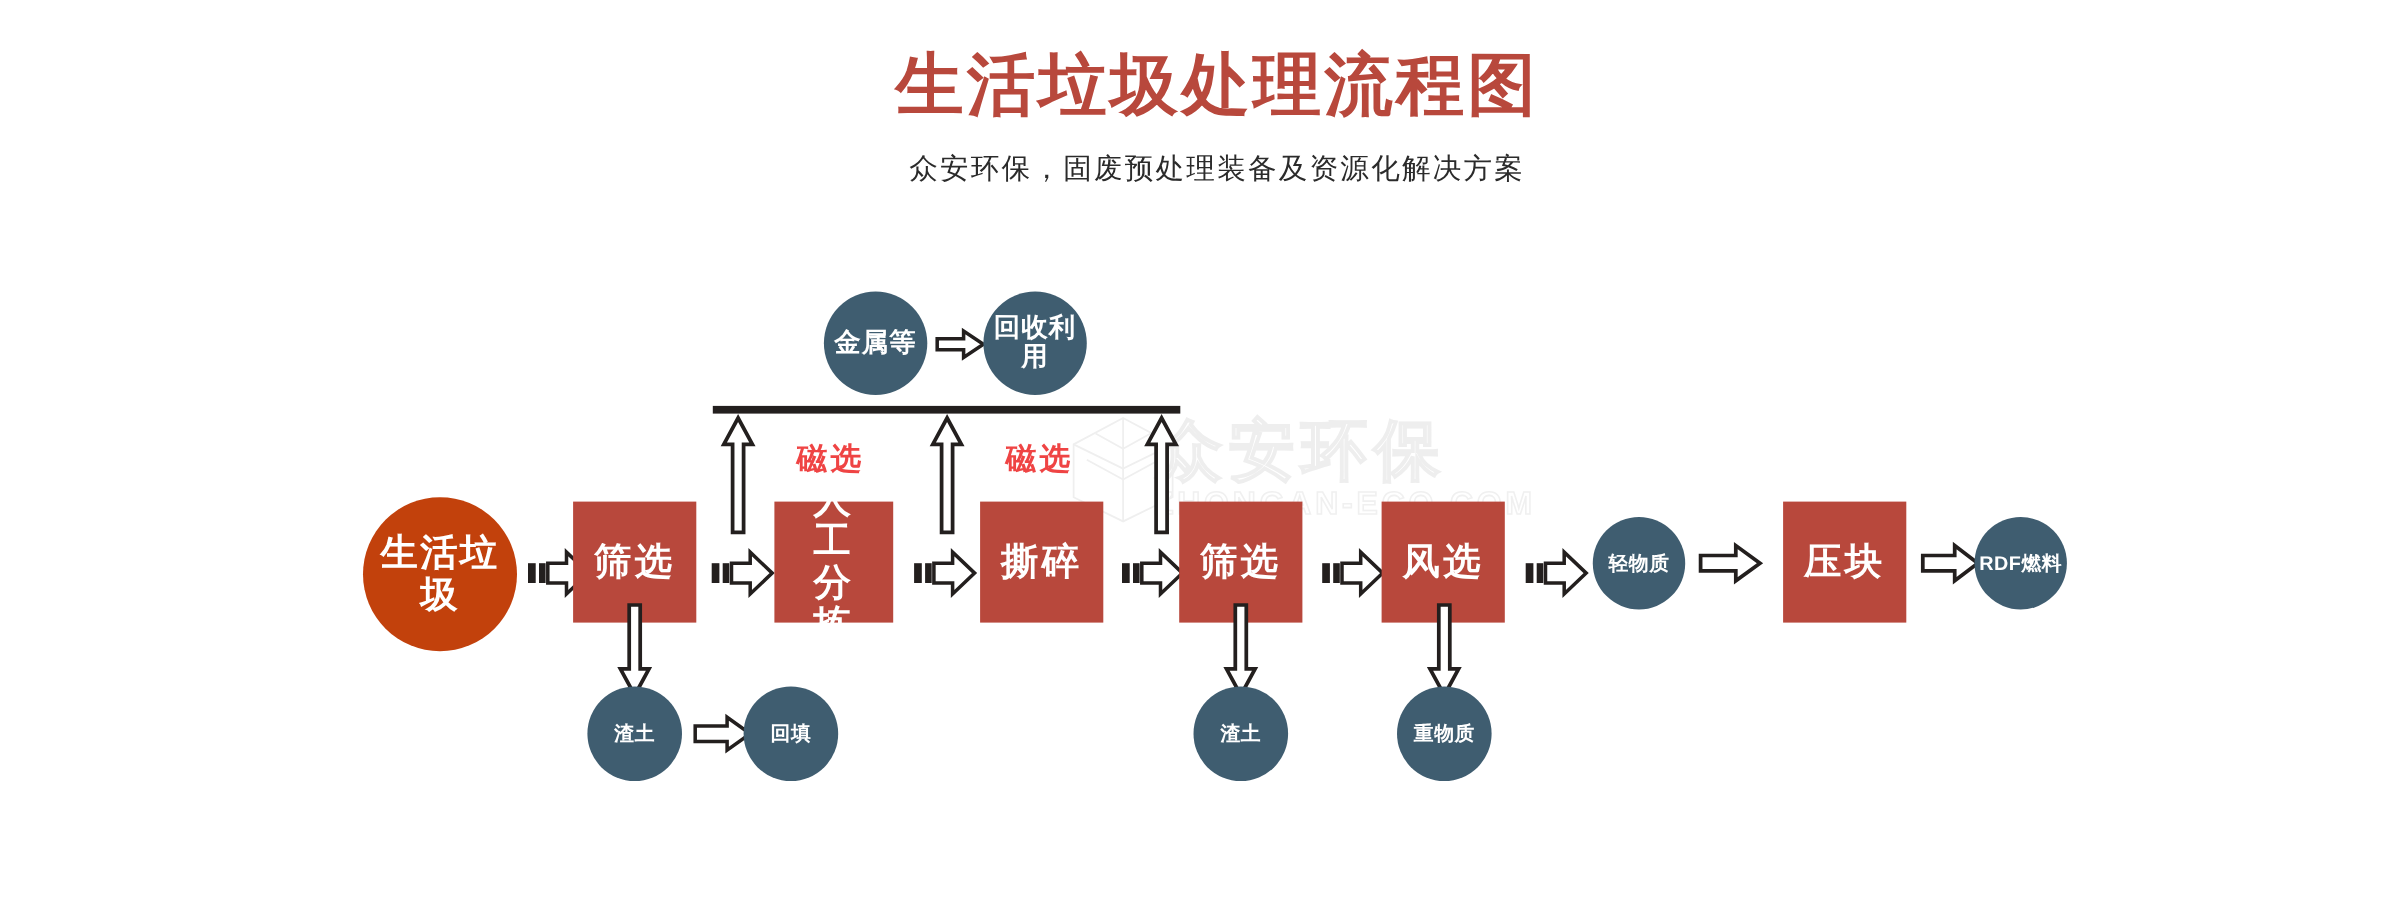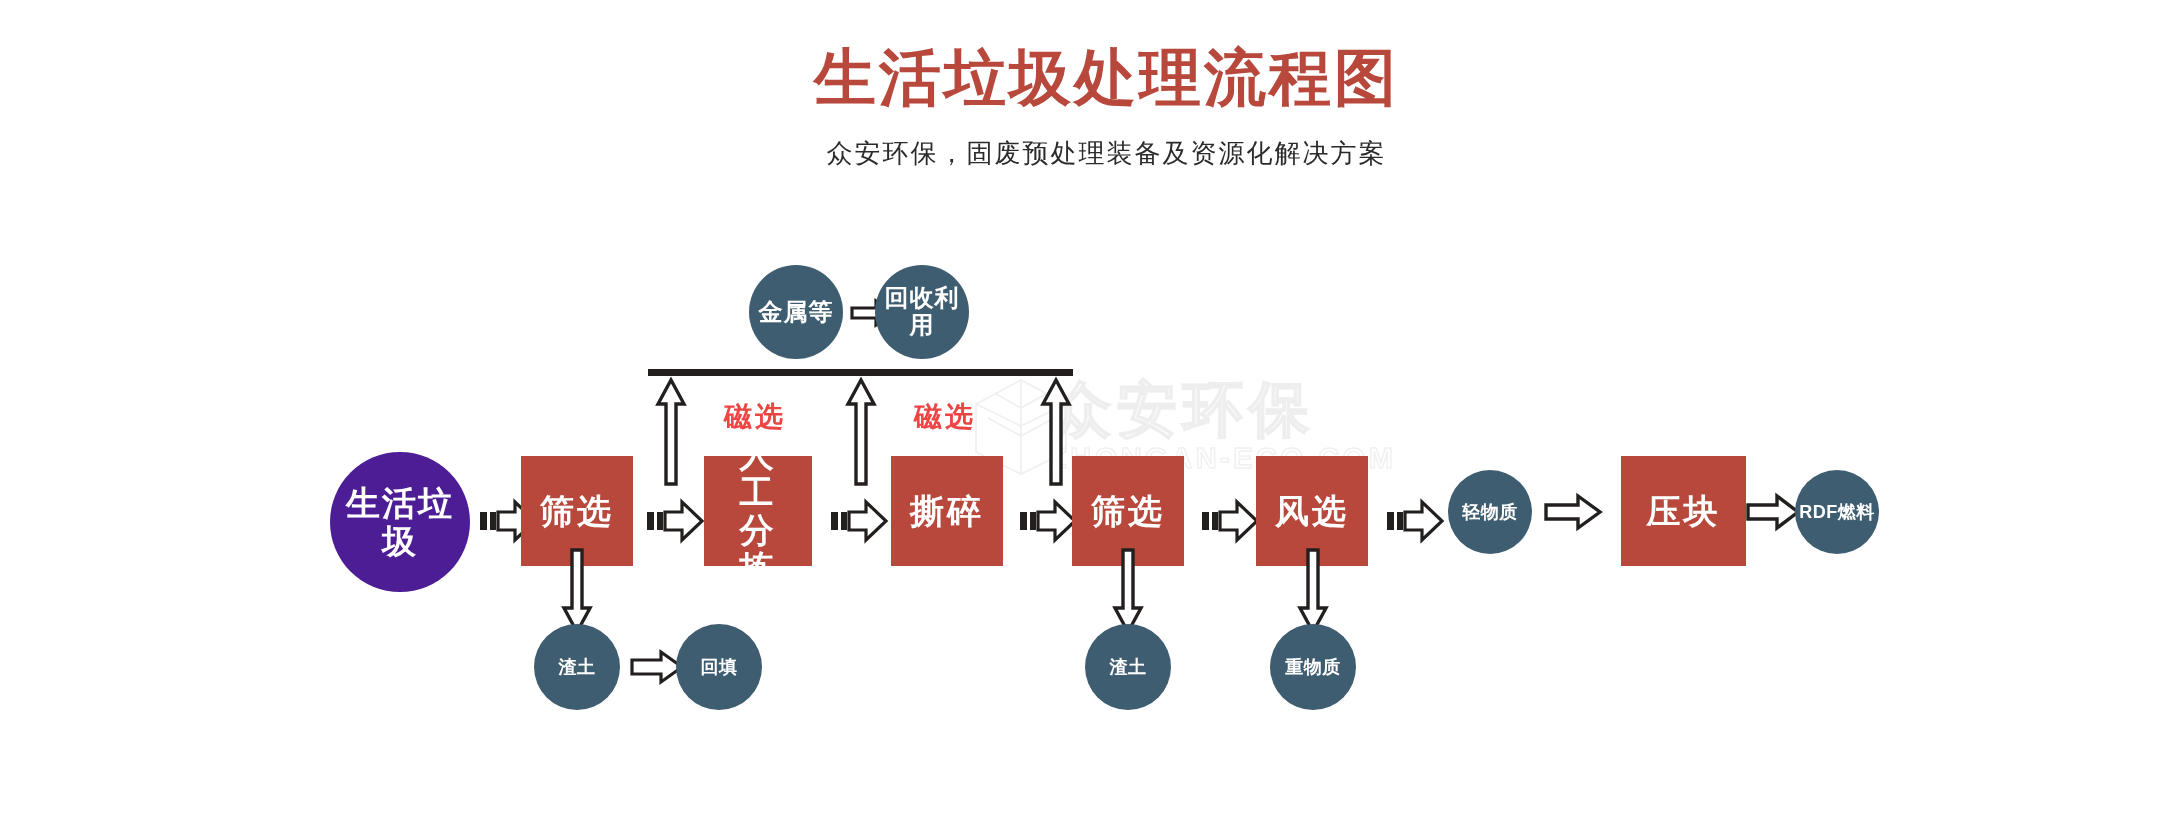--- a/index.html
+++ b/index.html
@@ -93,21 +93,21 @@
     display: flex;
     align-items: center;
     justify-content: center;
     text-align: center;
     color: #ffffff;
     font-weight: bold;
     line-height: 1.12;
     box-sizing: border-box;
   }
   .circle { border-radius: 50%; }
-  .c-red  { background: #4c1d95; }
+  .c-red  { background: #c2410c; }
   .c-slate{ background: #3f5d70; }
   .b-red  { background: #b8483c; }
 
   .n-big   { font-size: 34px; letter-spacing: 2px; }
   .n-proc  { font-size: 34px; letter-spacing: 3px; }
   .n-proc2 { font-size: 34px; letter-spacing: 3px; }
   .n-small { font-size: 24px; letter-spacing: 1px; }
   .n-tiny  { font-size: 18px; letter-spacing: 0.5px; }
 
   
@@ -158,21 +158,21 @@
   <div class="node circle c-slate n-small" style="left:733px; top:265px; width:94px; height:94px;">
     <span>金属等</span>
   </div>
 
   <div class="arrow" style="left:834px; top:298px; width:46px; height:30px;">
     <svg width="46" height="30" viewBox="0 0 46 30">
       <path d="M2 10 L26 10 L26 3 L44 15 L26 27 L26 20 L2 20 Z" fill="#ffffff" stroke="#231f1e" stroke-width="3.2" stroke-linejoin="miter"></path>
     </svg>
   </div>
 
-  <div class="node circle c-slate n-small" style="left:859px; top:265px; width:94px; height:94px;">
+  <div class="node circle c-slate n-small" style="left:878px; top:265px; width:94px; height:94px;">
     <span>回收利用</span>
   </div>
 
   <div class="arrow" style="left:638px; top:378px; width:34px; height:110px;">
     <svg width="34" height="110" viewBox="0 0 34 110">
       <path d="M17 2 L30 26 L22 26 L22 106 L12 106 L12 26 L4 26 Z" fill="#ffffff" stroke="#231f1e" stroke-width="3.4" stroke-linejoin="miter"></path>
     </svg>
   </div>
 
   <div class="arrow" style="left:828px; top:378px; width:34px; height:110px;">
@@ -269,21 +269,21 @@
   <div class="node circle c-slate n-tiny" style="left:1432px; top:470px; width:84px; height:84px;">
     <span>轻物质</span>
   </div>
 
   <div class="arrow" style="left:1528px; top:493px; width:58px; height:38px;">
     <svg width="58" height="38" viewBox="0 0 58 38">
       <path d="M2 12 L34 12 L34 3 L56 19 L34 35 L34 26 L2 26 Z" fill="#ffffff" stroke="#231f1e" stroke-width="3.4" stroke-linejoin="miter"></path>
     </svg>
   </div>
 
-  <div class="node b-red n-proc" style="left:1605px; top:456px; width:125px; height:110px;">
+  <div class="node b-red n-proc" style="left:1605px; top:456px; width:112px; height:110px;">
     <span>压块</span>
   </div>
 
   <div class="arrow" style="left:1730px; top:493px; width:54px; height:38px;">
     <svg width="54" height="38" viewBox="0 0 54 38">
       <path d="M2 12 L31 12 L31 3 L52 19 L31 35 L31 26 L2 26 Z" fill="#ffffff" stroke="#231f1e" stroke-width="3.4" stroke-linejoin="miter"></path>
     </svg>
   </div>
 
   <div class="node circle c-slate n-tiny" style="left:1779px; top:470px; width:84px; height:84px;">

